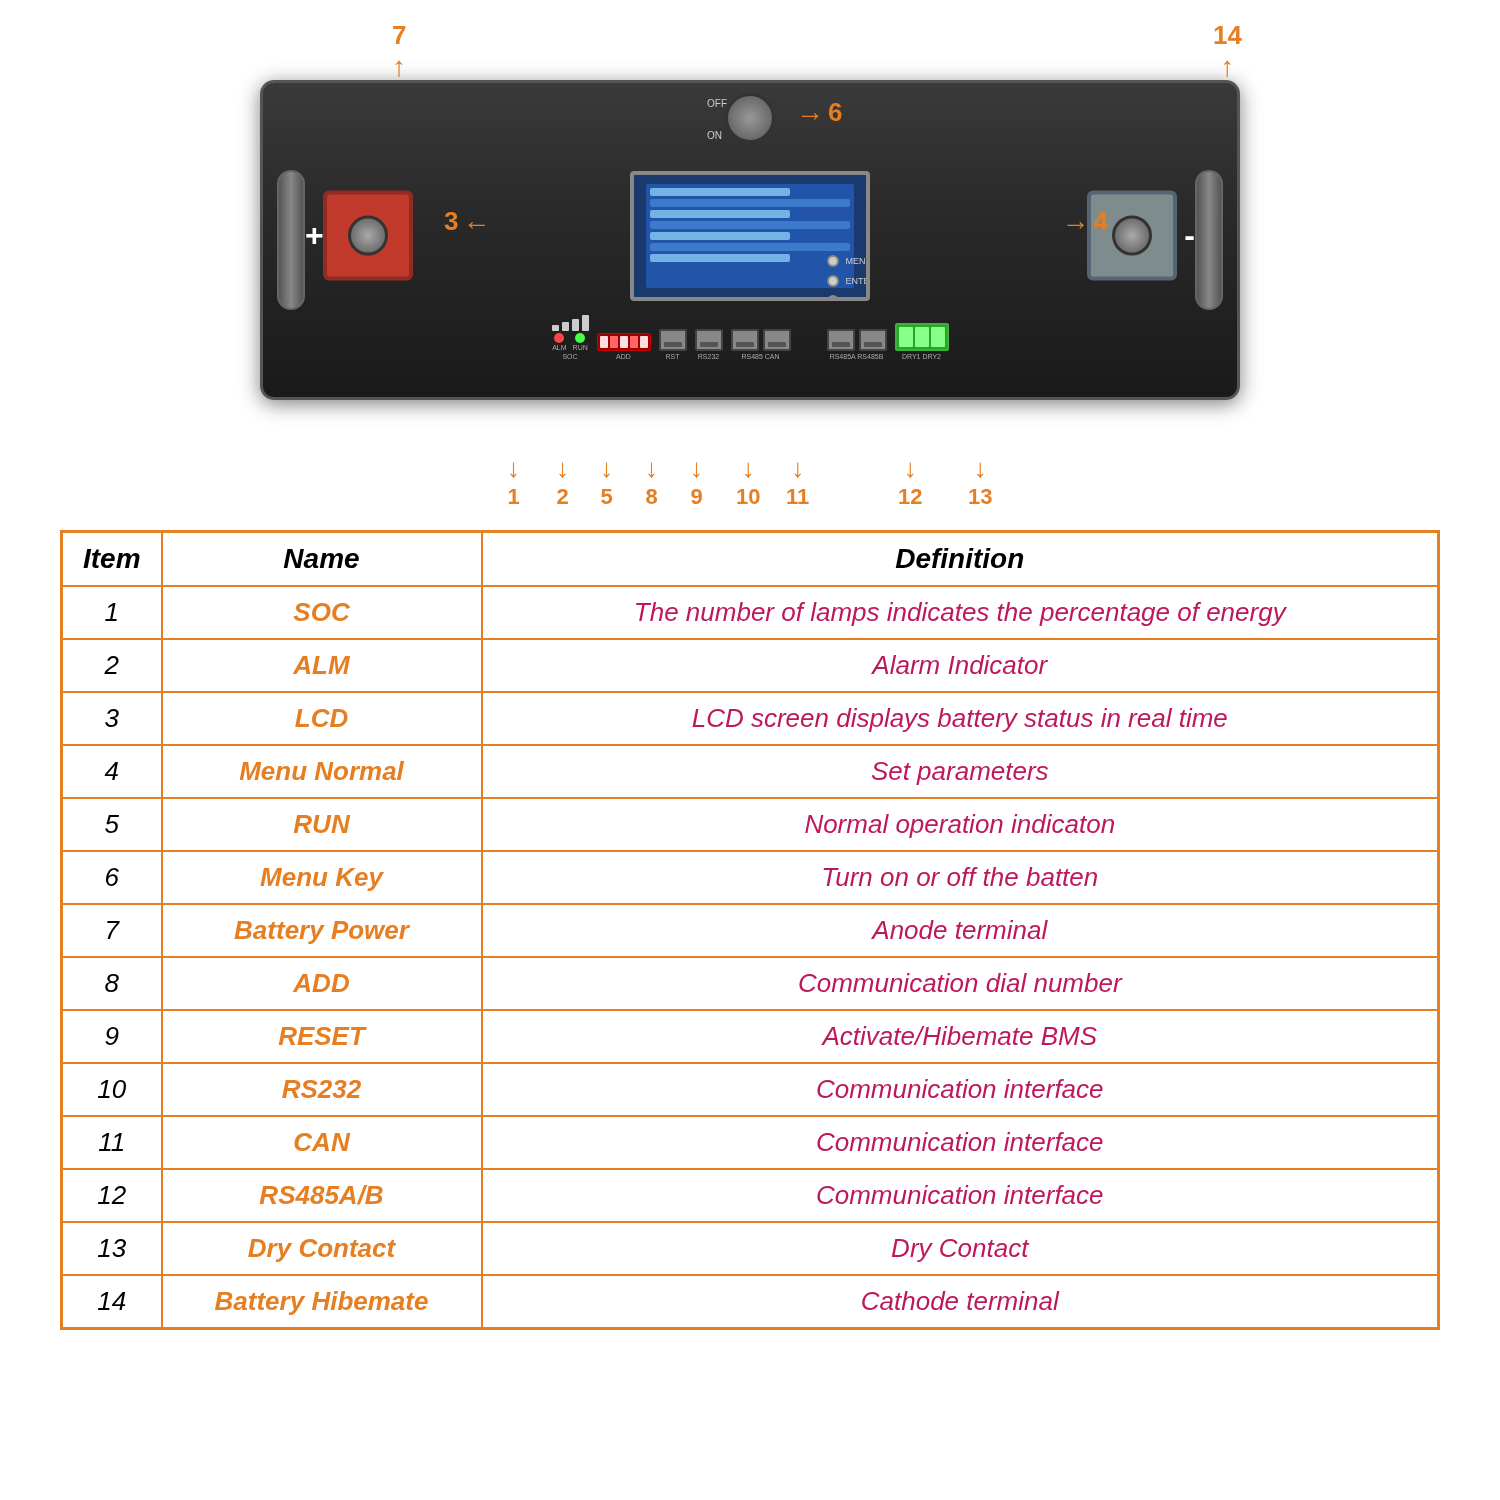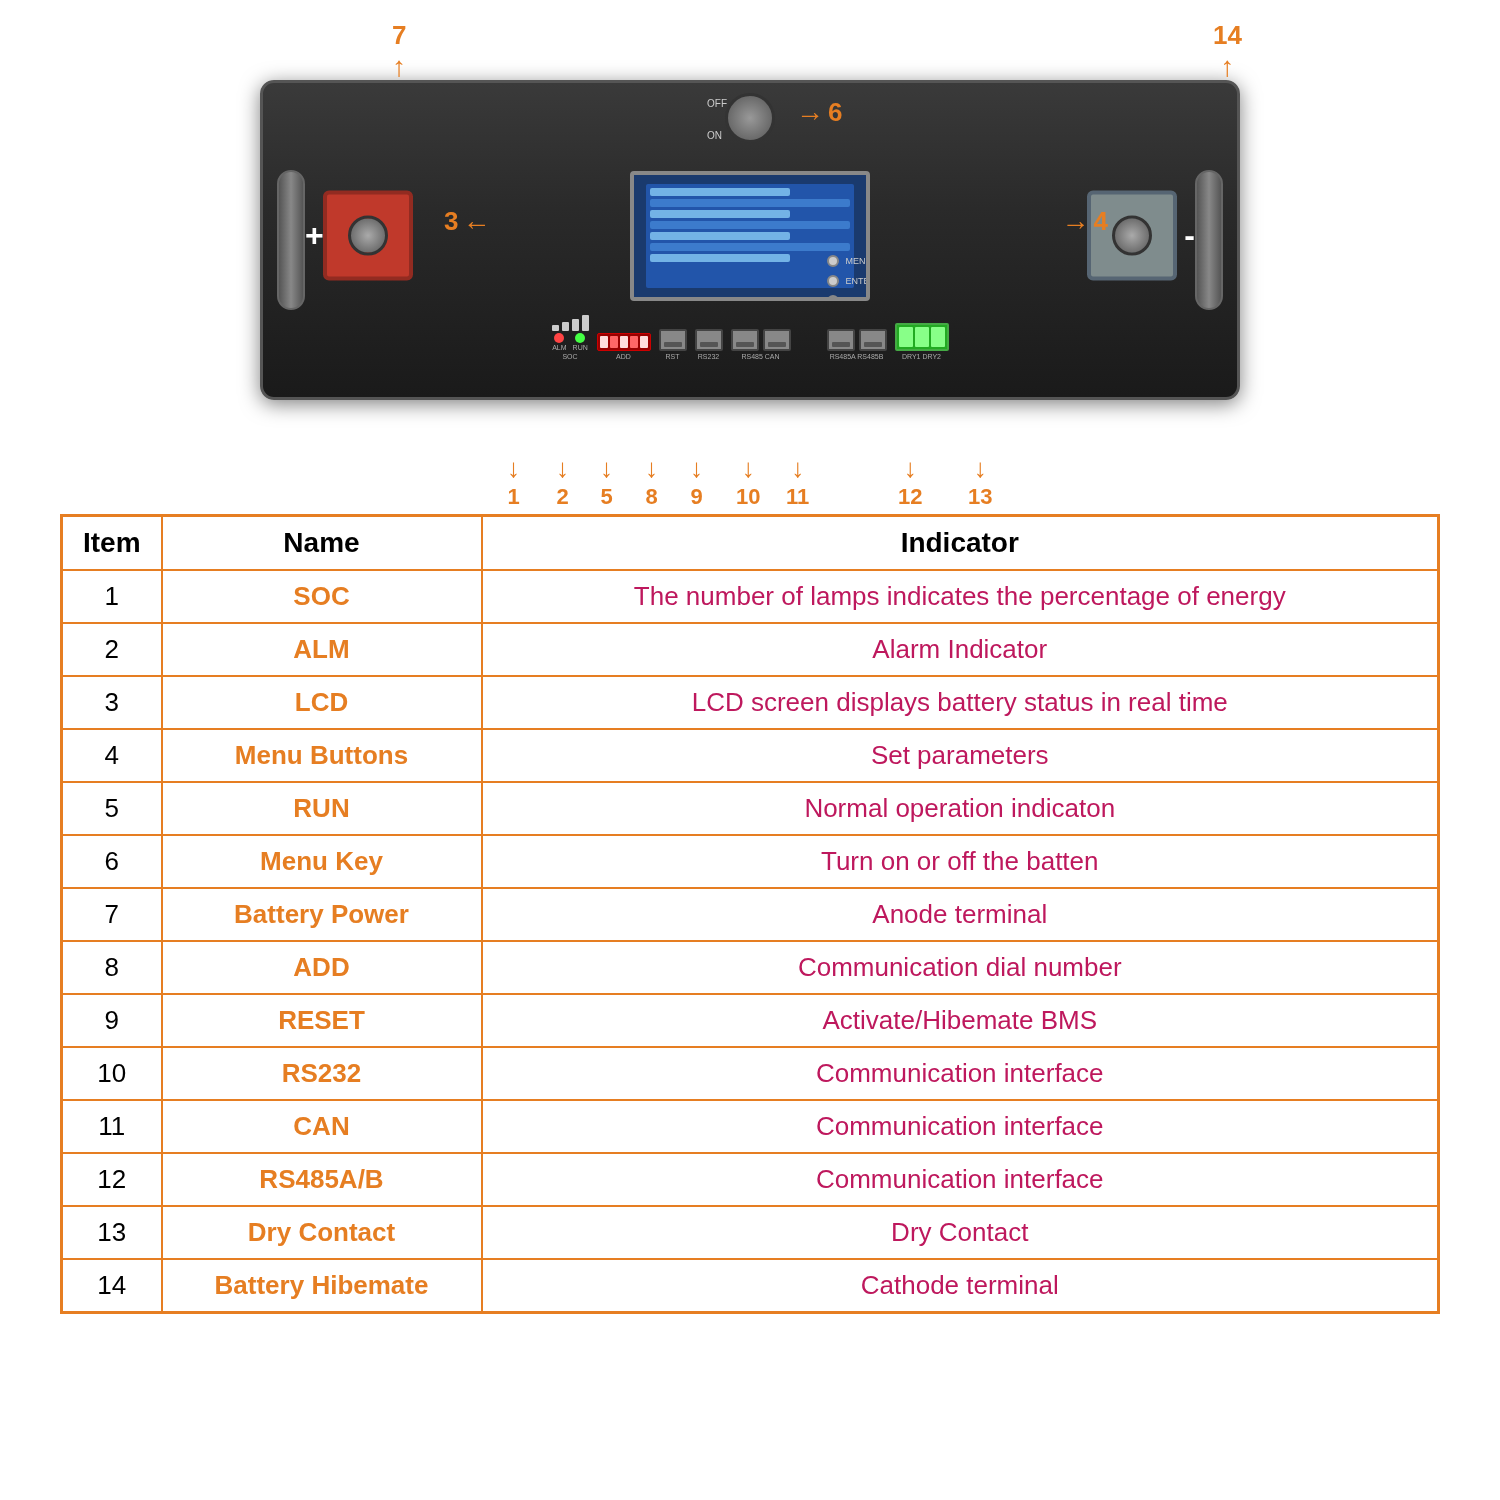--- a/index.html
+++ b/index.html
@@ -319,21 +319,22 @@
     .conn-label {
       font-size: 7px;
       color: #aaa;
       text-align: center;
       margin-top: 2px;
     }
 
     
     .table-section {
       width: 100%;
-      margin-top: 4px;
+      margin-top: 20px;
+      font-style: italic;
     }
 
     table {
       width: 100%;
       border-collapse: collapse;
       border: 3px solid #e67e22;
     }
 
     th, td {
       border: 2px solid #e67e22;
@@ -597,42 +598,42 @@
     </div>
 
   </div>
 
   <div class="table-section">
     <table>
       <thead>
         <tr>
           <th class="col-item">Item</th>
           <th class="col-name">Name</th>
-          <th class="col-def">Indicator</th>
+          <th class="col-def">Definition</th>
         </tr>
       </thead>
       <tbody id="table-body">
       <tr>
             <td class="item-num">1</td>
             <td class="item-name">SOC</td>
             <td class="item-def">The number of lamps indicates the percentage of energy</td>
           </tr>
           <tr>
             <td class="item-num">2</td>
             <td class="item-name">ALM</td>
             <td class="item-def">Alarm Indicator</td>
           </tr>
           <tr>
             <td class="item-num">3</td>
             <td class="item-name">LCD</td>
             <td class="item-def">LCD screen displays battery status in real  time</td>
           </tr>
           <tr>
             <td class="item-num">4</td>
-            <td class="item-name">Menu Buttons</td>
+            <td class="item-name">Menu Normal</td>
             <td class="item-def">Set parameters</td>
           </tr>
           <tr>
             <td class="item-num">5</td>
             <td class="item-name">RUN</td>
             <td class="item-def">Normal operation indicaton</td>
           </tr>
           <tr>
             <td class="item-num">6</td>
             <td class="item-name">Menu Key</td>

